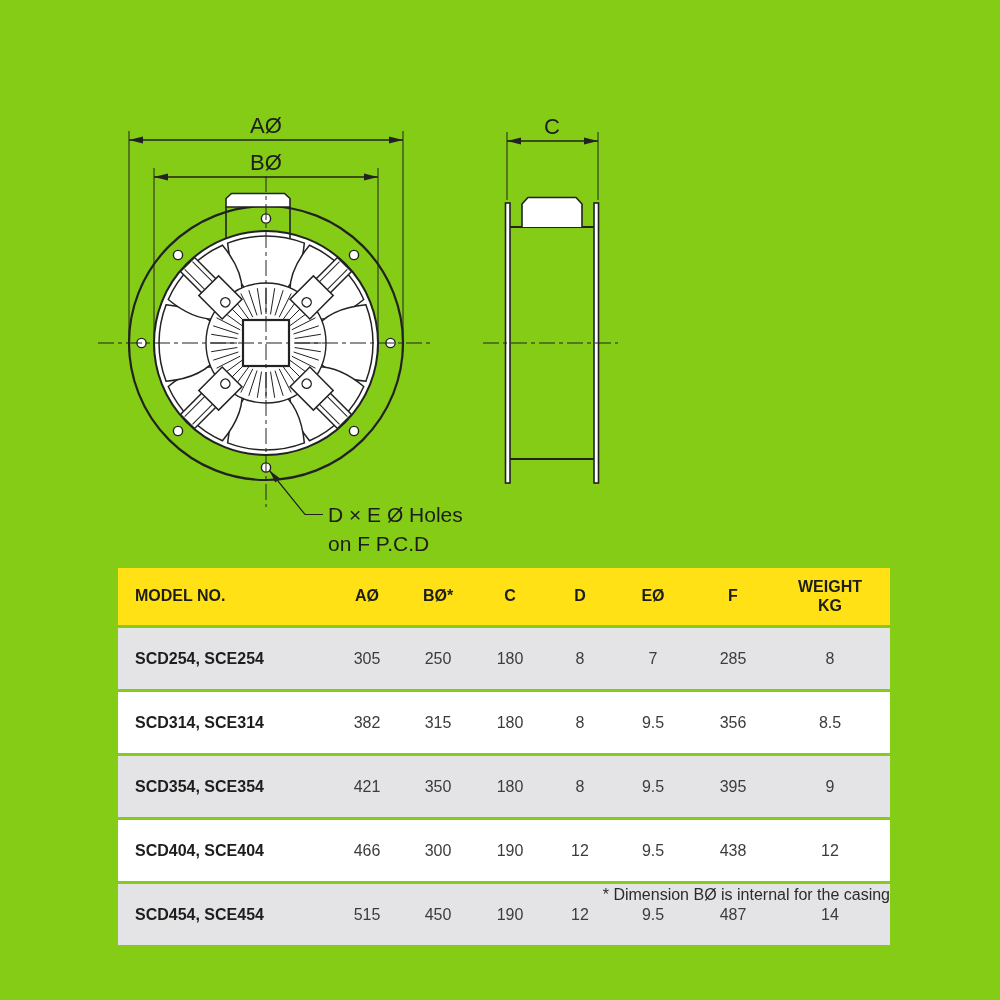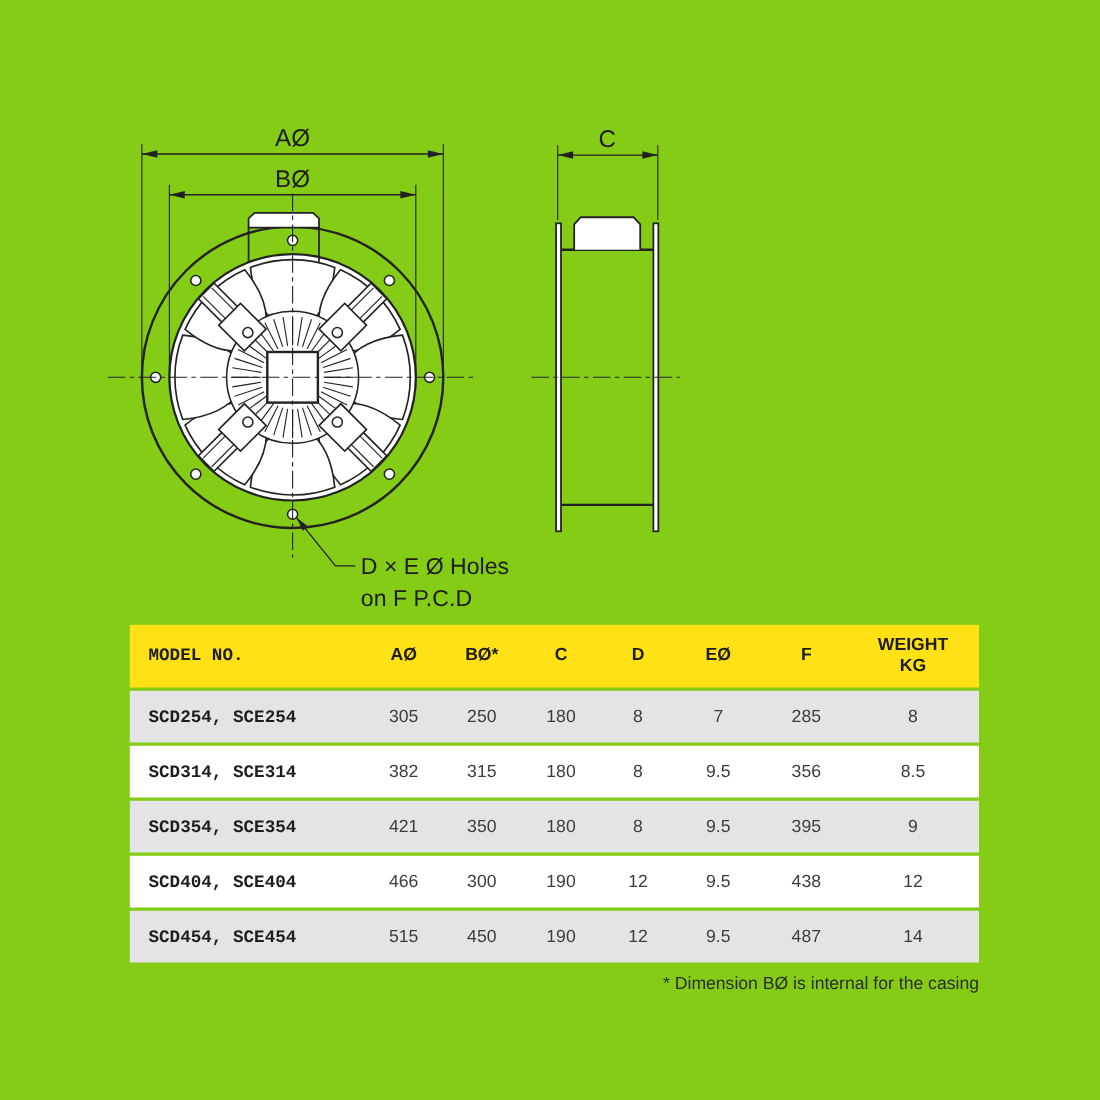--- a/index.html
+++ b/index.html
@@ -11,23 +11,23 @@
   }
   .drawing-svg { position:absolute; left:0; top:0; width:1000px; height:1000px; }
   .drawing-svg path, .drawing-svg line, .drawing-svg circle,
   .drawing-svg rect, .drawing-svg polyline { vector-effect:none; }
   .dim-label { font-family:"Liberation Sans", sans-serif; font-size:22px; fill:#1d1d1b; }
   .leader-label { font-family:"Liberation Sans", sans-serif; font-size:21px; fill:#1d1d1b; }
 
   .spec-table { position:absolute; left:118px; top:568px; width:772px; }
   .t-row { display:grid; grid-template-columns:210px 78px 64px 80px 60px 86px 74px 120px; align-items:center; }
   .t-row.header { background:var(--header-bg); height:57px; margin-bottom:3px; }
-  .t-row.body { background:#ffffff; height:47px; margin-bottom:3px; }
+  .t-row.body { background:#ffffff; height:61px; margin-bottom:3px; }
   .t-row.body.alt { background:var(--row-alt-bg); }
-  .cell-model { padding-left:17px; text-align:left; font-weight:bold; font-size:16px; color:#1d1d1b;font-family:Liberation Mono, monospace; }
+  .cell-model { padding-left:17px; text-align:left; font-weight:bold; font-size:16px; color:#1d1d1b; }
   .cell-num { text-align:center; font-size:16px; color:#3c3c3b; }
   .t-row.header .cell-model, .t-row.header .cell-num {
     font-weight:bold; color:#1d1d1b; white-space:pre-line; line-height:1.15;
   }
 
   .notes { position:absolute; top:882px; right:110px; text-align:right;
            font-size:16px; line-height:26px; color:#2b2b2b; }
 </style>
 </head>
 <body>

